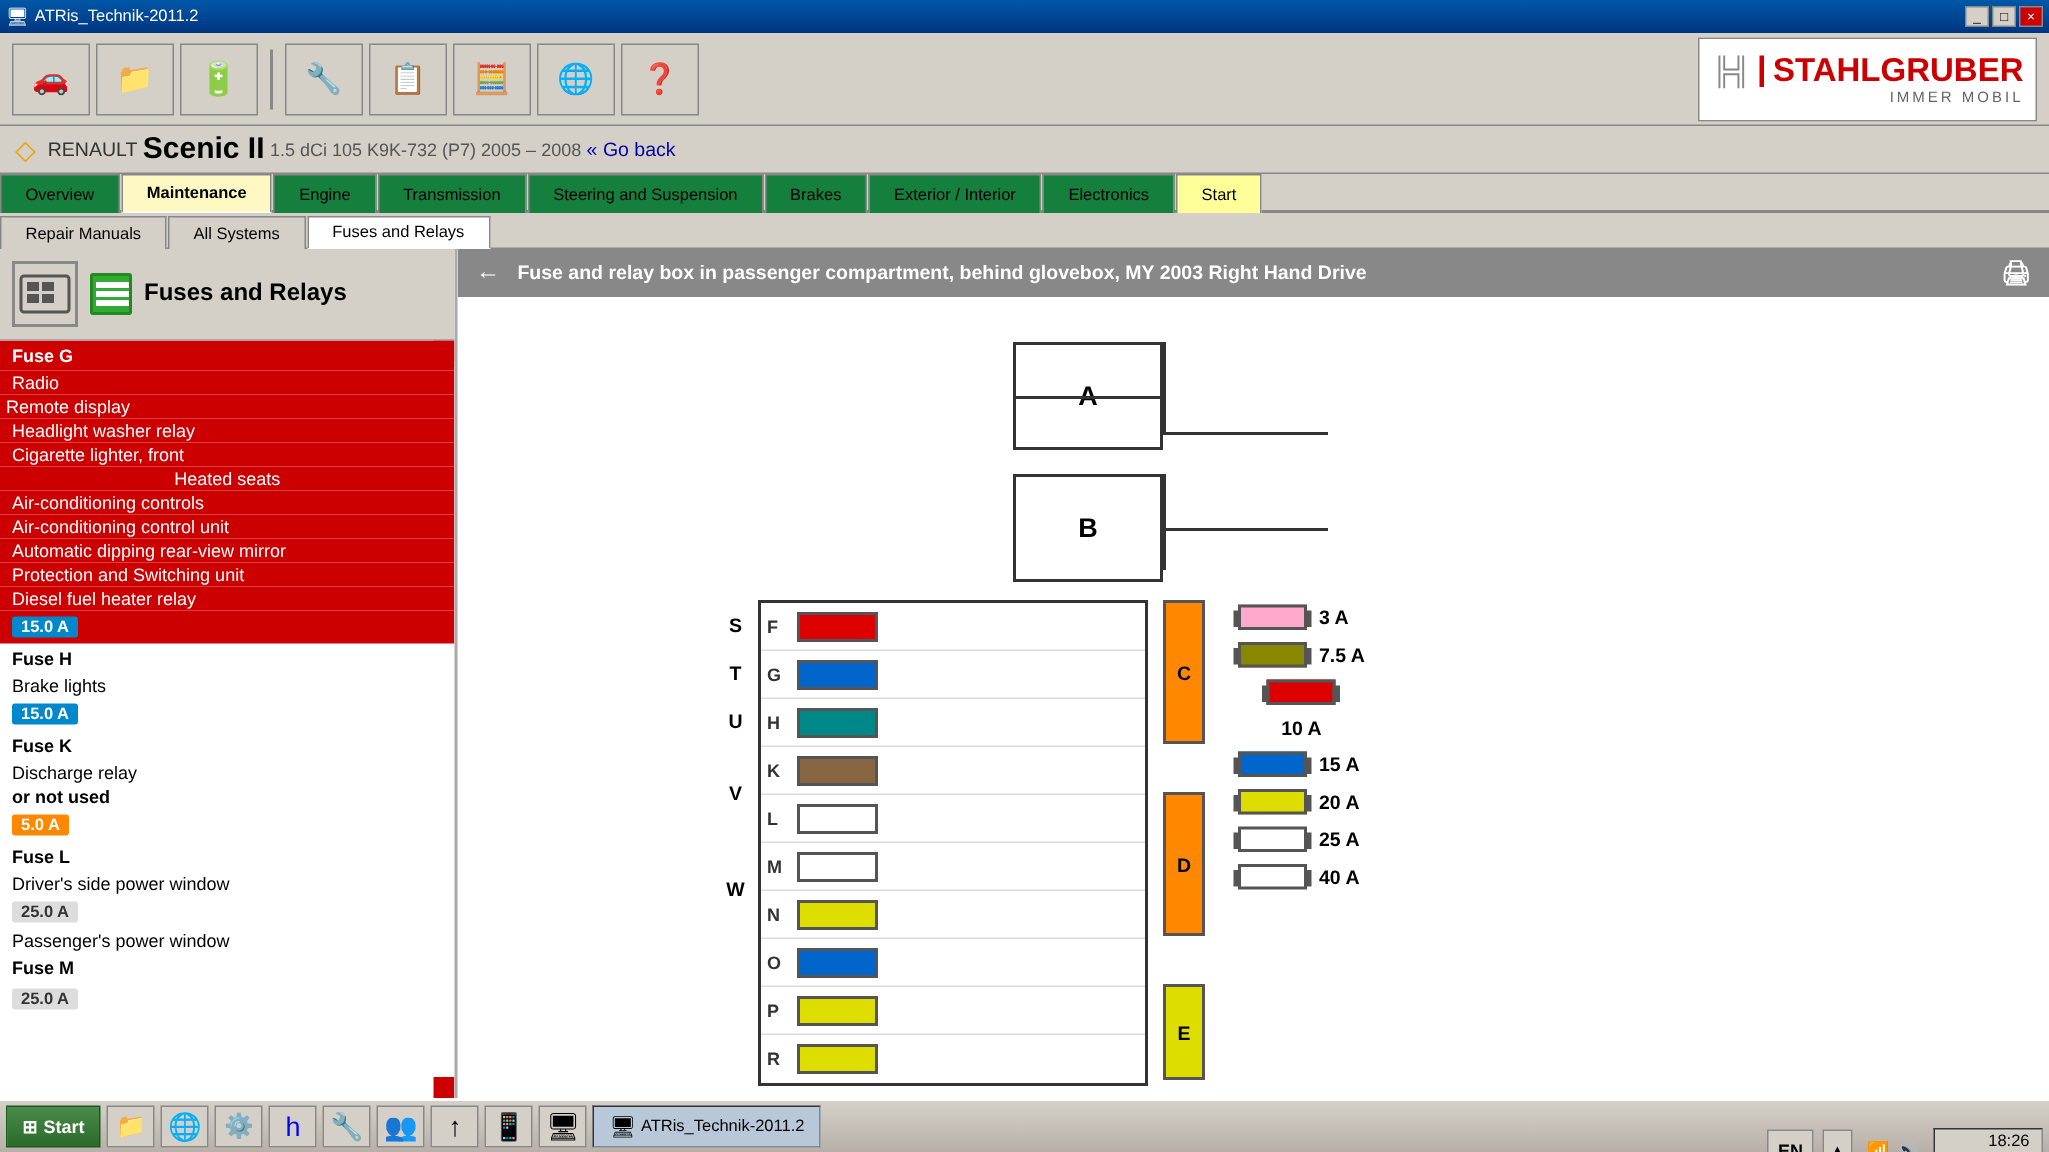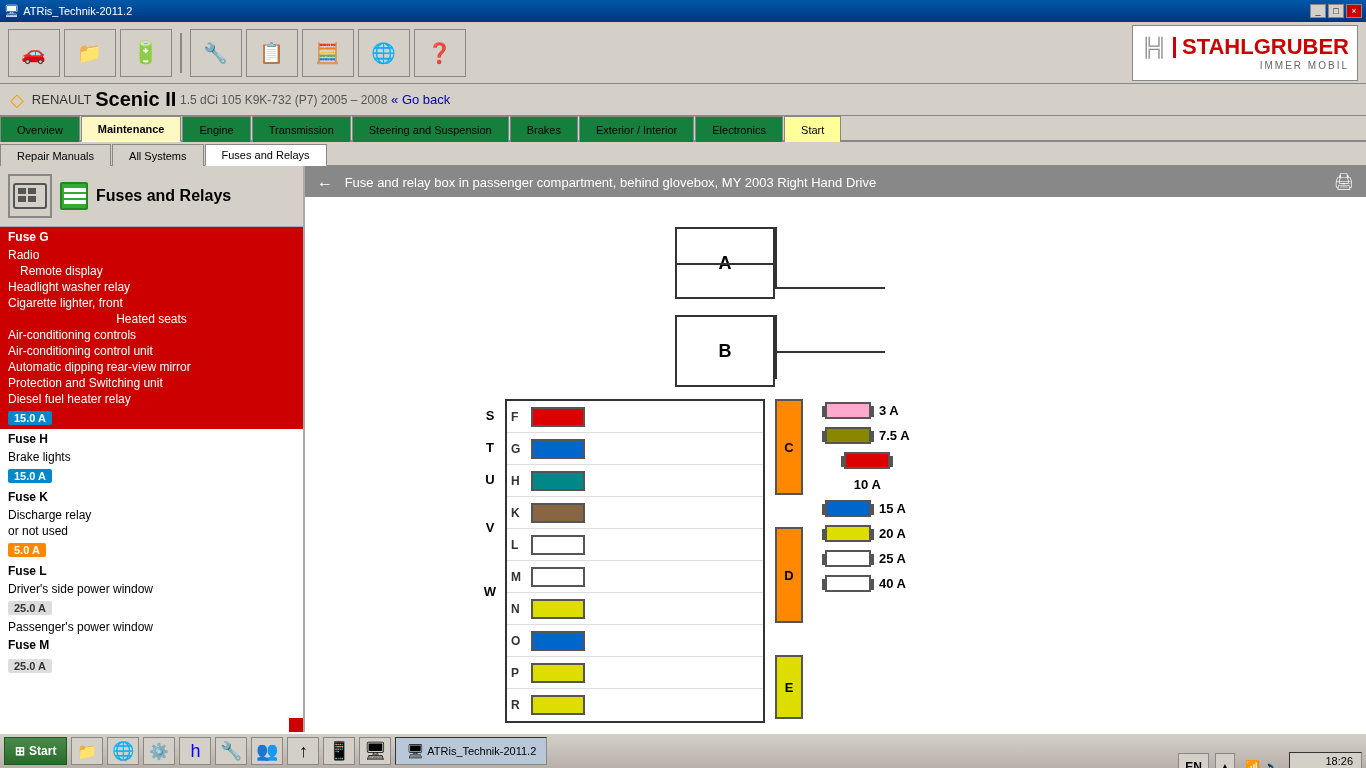--- a/index.html
+++ b/index.html
@@ -181,21 +181,21 @@
       background: white;
       overflow: auto;
       position: relative;
     }
     .diagram-header {
       background: #888;
       color: white;
       padding: 6px 12px;
       display: flex; align-items: center; justify-content: space-between;
       font-size: 13px;
-      font-weight: normal;
+      font-weight: bold;
     }
     .diagram-back { font-size: 16px; margin-right: 8px; cursor: pointer; }
     .diagram-print { cursor: pointer; font-size: 16px; }
 
     .diagram-area {
       padding: 10px;
       position: relative;
       min-height: 520px;
     }
 
@@ -350,42 +350,42 @@
       </div>
       <span class="panel-title">Fuses and Relays</span>
     </div>
 
     <div class="list-scroll">
 
       <div style="background:#cc0000; color:white; padding:3px 8px; font-weight:bold;">
         <span>Fuse G</span>
       </div>
       <div style="background:#cc0000; color:white; padding:1px 8px;"><span>Radio</span></div>
-      <div style="background:#cc0000; color:white; padding:1px 20px;"><span>Remote display</span></div>
+      <div style="background:#cc0000; color:white; padding:1px 4px;"><span>Remote display</span></div>
       <div style="background:#cc0000; color:white; padding:1px 8px;"><span>Headlight washer relay</span></div>
       <div style="background:#cc0000; color:white; padding:1px 8px;"><span>Cigarette lighter, front</span></div>
       <div style="background:#cc0000; color:white; padding:1px 8px;text-align:center;"><span>Heated seats</span></div>
       <div style="background:#cc0000; color:white; padding:1px 8px;"><span>Air-conditioning controls</span></div>
       <div style="background:#cc0000; color:white; padding:1px 8px;"><span>Air-conditioning control unit</span></div>
       <div style="background:#cc0000; color:white; padding:1px 8px;"><span>Automatic dipping rear-view mirror</span></div>
       <div style="background:#cc0000; color:white; padding:1px 8px;"><span>Protection and Switching unit</span></div>
       <div style="background:#cc0000; color:white; padding:1px 8px;"><span>Diesel fuel heater relay</span></div>
       <div style="background:#cc0000; padding:2px 8px;">
         <span class="fuse-badge badge-blue">15.0 A</span>
       </div>
 
       <div style="padding:3px 8px; font-weight:bold;"><span>Fuse H</span></div>
       <div style="padding:1px 8px;"><span>Brake lights</span></div>
       <div style="padding:2px 8px;">
         <span class="fuse-badge badge-blue">15.0 A</span>
       </div>
 
       <div style="padding:3px 8px; font-weight:bold;"><span>Fuse K</span></div>
       <div style="padding:1px 8px;"><span>Discharge relay</span></div>
-      <div style="padding:1px 8px;"><span>or not used</span></div>
+      <div style="padding:1px 8px;font-weight:bold;"><span>or not used</span></div>
       <div style="padding:2px 8px;">
         <span class="fuse-badge badge-orange">5.0 A</span>
       </div>
 
       <div style="padding:3px 8px; font-weight:bold;"><span>Fuse L</span></div>
       <div style="padding:1px 8px;"><span>Driver's side power window</span></div>
       <div style="padding:2px 8px;">
         <span class="fuse-badge" style="background:#ddd;color:#333;">25.0 A</span>
       </div>
 

